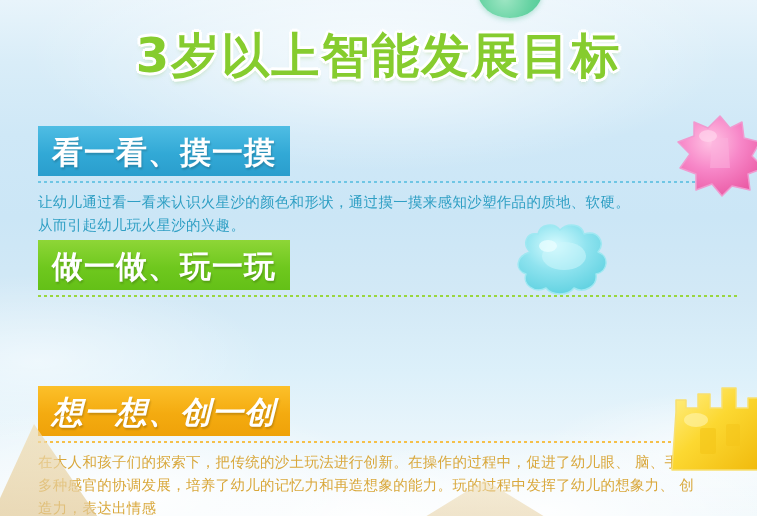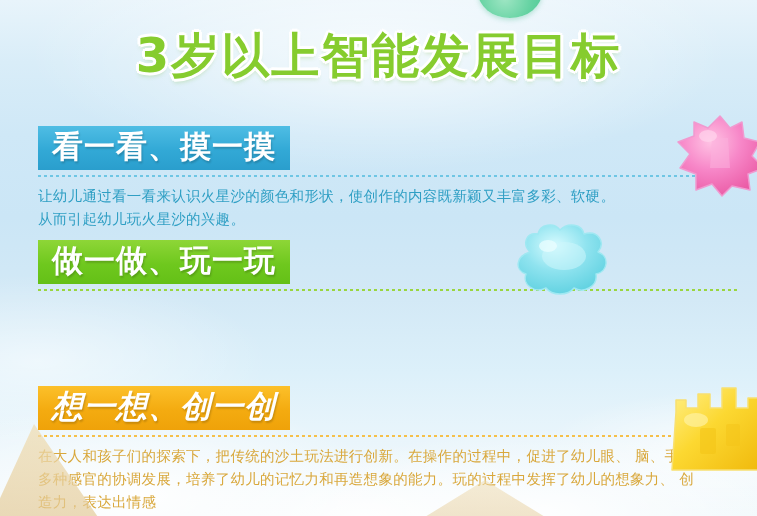--- a/index.html
+++ b/index.html
@@ -73,21 +73,21 @@
   }
 
   
   .section { position: absolute; left: 38px; width: 700px; }
   #section-0 { top: 126px; }
   #section-1 { top: 240px; }
   #section-2 { top: 386px; }
 
   .banner {
     display: inline-block;
-    padding: 3px 14px 6px 14px;
+    padding: 9px 14px 6px 14px;
     font-size: 31px;
     font-weight: bold;
     line-height: 1.12;
     color: #ffffff;
     letter-spacing: 1px;
     white-space: nowrap;
     text-shadow: 1px 2px 2px rgba(0,0,0,0.18);
   }
   .banner-blue   { background: linear-gradient(180deg,#4fbde4 0%, #32a9d6 55%, #2a9ecd 100%); }
   .banner-green  { background: linear-gradient(180deg,#8ed637 0%, #6fc81e 55%, #64c017 100%); }
@@ -156,21 +156,21 @@
 
 <div id="page">
 
   <div class="top-circle"></div>
 
   <div class="title">3岁以上智能发展目标</div>
 
   <div class="section" id="section-0">
     <div class="banner banner-blue">看一看、摸一摸</div>
     <div class="divider div-blue"></div>
-    <div class="body-text text-blue">让幼儿通过看一看来认识火星沙的颜色和形状，使创作的内容既新颖又丰富多彩、软硬。
+    <div class="body-text text-blue">让幼儿通过看一看来认识火星沙的颜色和形状，通过摸一摸来感知沙塑作品的质地、软硬。
 从而引起幼儿玩火星沙的兴趣。</div>
   </div>
 
   <div class="section" id="section-1">
     <div class="banner banner-green">做一做、玩一玩</div>
     <div class="divider div-green"></div>
   </div>
 
   <div class="section" id="section-2">
     <div class="banner banner-orange">想一想、创一创</div>

